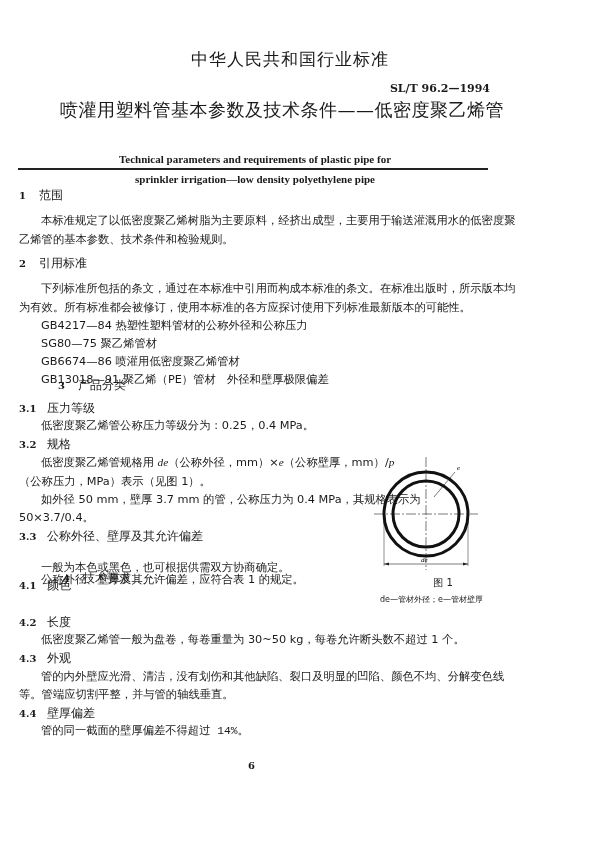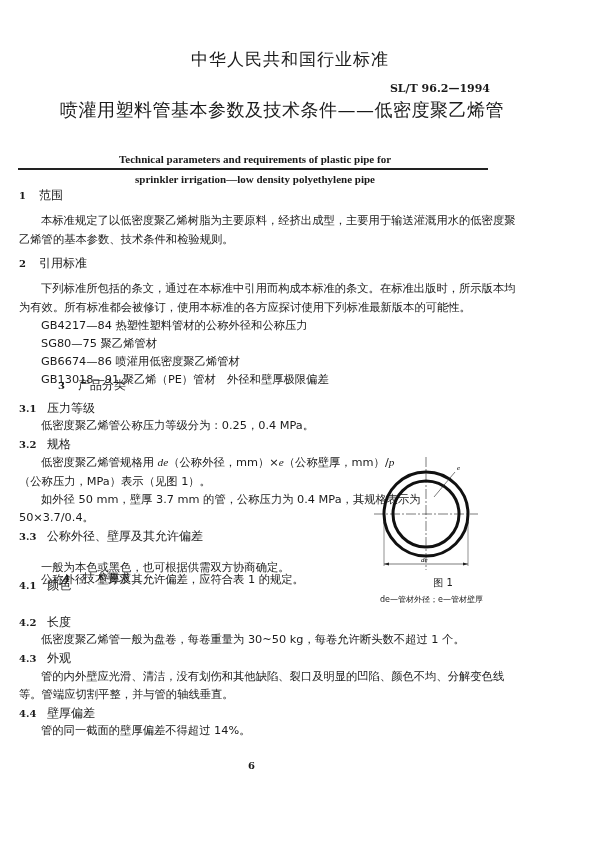--- a/index.html
+++ b/index.html
@@ -84,21 +84,21 @@
 </div>
 <div class="abs para indent" style="top:632px;">低密度聚乙烯管一般为盘卷，每卷重量为 30~50 kg，每卷允许断头数不超过 1 个。</div>
 <div class="abs h1 h2" style="top:650px;">
   <span class="num">4.3</span><span>外观</span>
 </div>
 <div class="abs para indent" style="top:669px;">管的内外壁应光滑、清洁，没有划伤和其他缺陷、裂口及明显的凹陷、颜色不均、分解变色线</div>
 <div class="abs para" style="top:687px;">等。管端应切割平整，并与管的轴线垂直。</div>
 <div class="abs h1 h2" style="top:705px;">
   <span class="num">4.4</span><span>壁厚偏差</span>
 </div>
-<div class="abs para indent" style="top:710px; top:723px;">管的同一截面的壁厚偏差不得超过 14%。</div>
+<div class="abs para indent" style="top:710px; top:723px;font-family:Liberation Mono, monospace;">管的同一截面的壁厚偏差不得超过 14%。</div>
 
 <svg class="abs fig" viewBox="0 0 120 120" style="left:372px; top:452px; width:120px; height:120px;">
 
   <line x1="2" y1="62" x2="106" y2="62" stroke="#222" stroke-width="0.6" stroke-dasharray="10,2,2,2"></line>
   <line x1="54" y1="5" x2="54" y2="118" stroke="#222" stroke-width="0.6" stroke-dasharray="10,2,2,2"></line>
 
   <circle cx="54" cy="62" r="42" fill="none" stroke="#111" stroke-width="3"></circle>
   <circle cx="54" cy="62" r="33" fill="none" stroke="#111" stroke-width="3"></circle>
 
   <line x1="62" y1="45" x2="83" y2="20" stroke="#222" stroke-width="0.6"></line>

